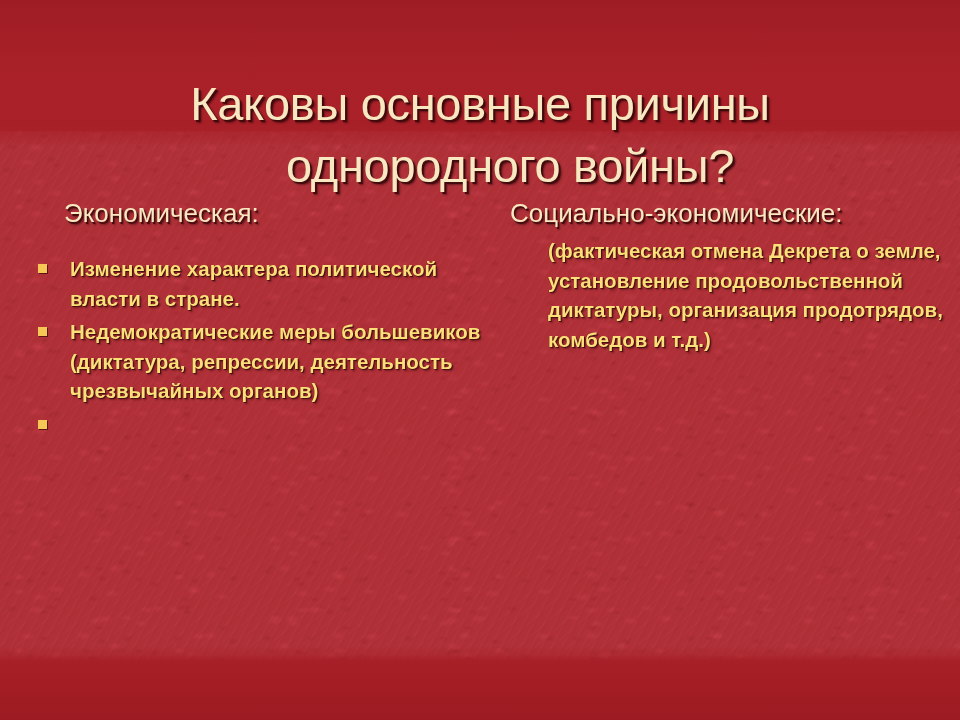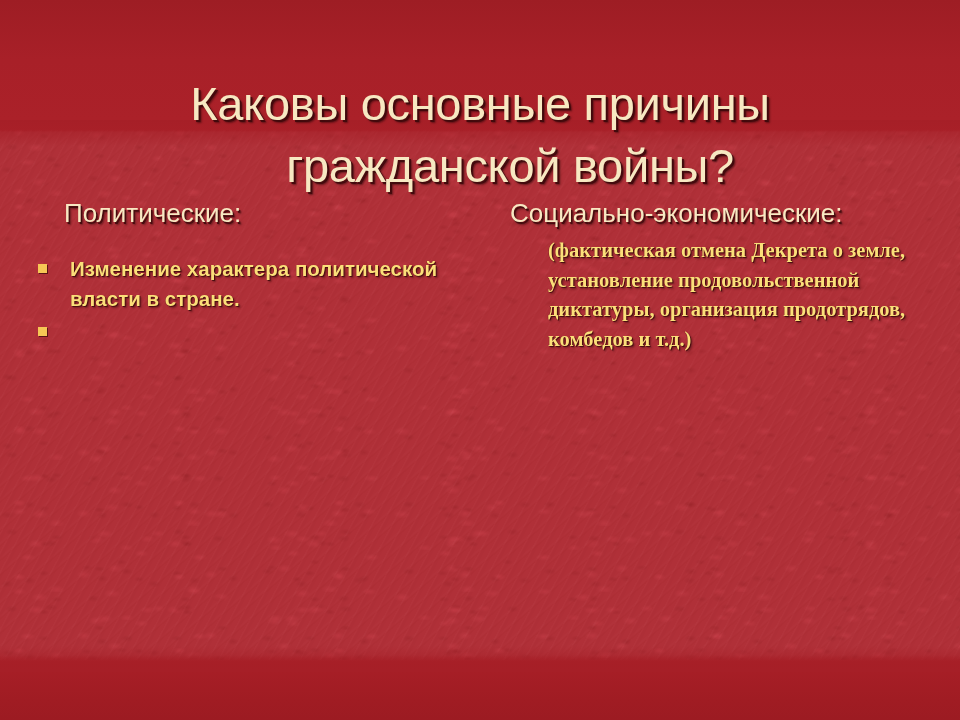--- a/index.html
+++ b/index.html
@@ -200,50 +200,53 @@
     margin-top: 6px;
     color: #FBDF79;
     font-size: 20.5px;
     line-height: 29.5px;
     font-weight: bold;
     padding-left: 50px;
     text-shadow:
       1px 1px 0 rgba(70,12,14,0.9),
       -0.5px -0.5px 0 rgba(70,12,14,0.45),
       2px 2px 2px rgba(45,6,8,0.45);
-    font-family: Liberation Serif, serif;
   }
 </style>
 </head>
 <body>
 
 <div class="slide">
 
   <div class="bg-base"></div>
   <div class="bg-texture"></div>
   <div class="bg-texture2"></div>
   <div class="bg-fade-top"></div>
   <div class="bg-fade-bottom"></div>
 
   <div class="content">
 
     <h1 class="title">
       <span class="tline tline1">Каковы основные причины</span>
-      <span class="tline tline2">гражданской войны?</span>
+      <span class="tline tline2">однородного войны?</span>
     </h1>
 
     <div class="col col-left">
-      <div class="col-head">Политические:</div>
+      <div class="col-head">Экономическая:</div>
       <ul class="bullets">
         <li class="bullet-item">
           <span class="marker"></span>
           <span>Изменение характера политической власти в стране.</span>
         </li>
         <li class="bullet-item">
           <span class="marker"></span>
+          <span>Недемократические меры большевиков (диктатура, репрессии, деятельность чрезвычайных органов)</span>
+        </li>
+        <li class="bullet-item">
+          <span class="marker"></span>
         </li>
       </ul>
     </div>
 
     <div class="col col-right">
       <div class="col-head">Социально-экономические:</div>
       <p class="sub-para">(фактическая отмена Декрета о земле, установление продовольственной диктатуры, организация продотрядов, комбедов и т.д.)</p>
     </div>
 
   </div>

